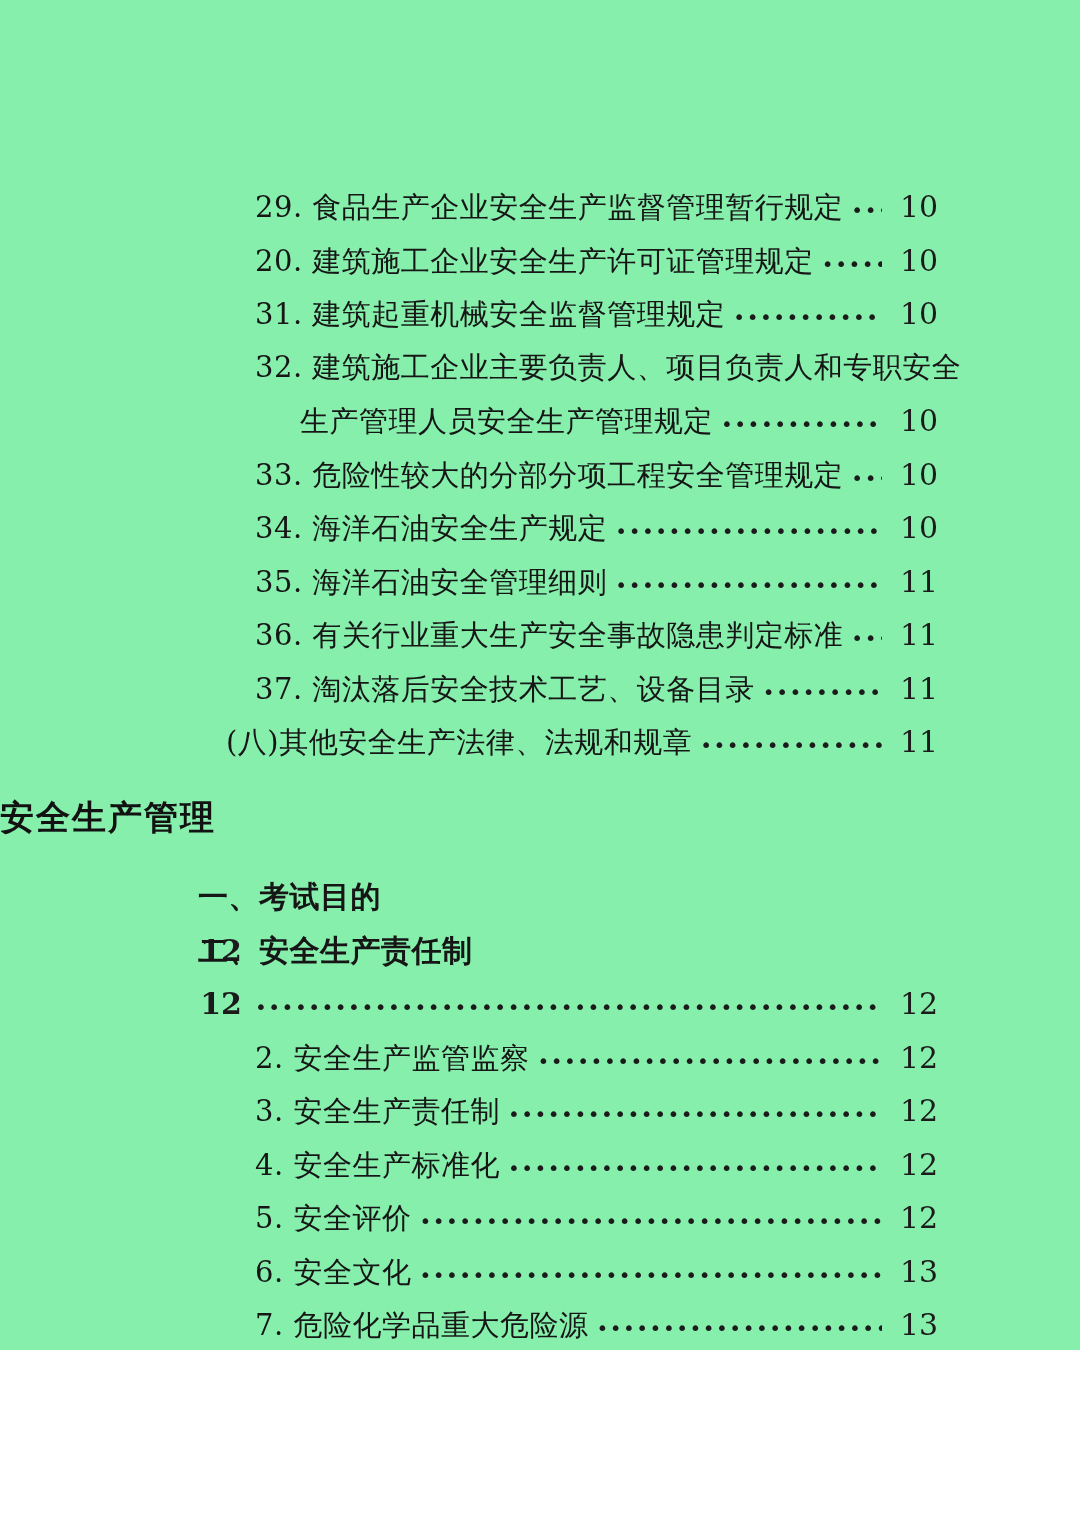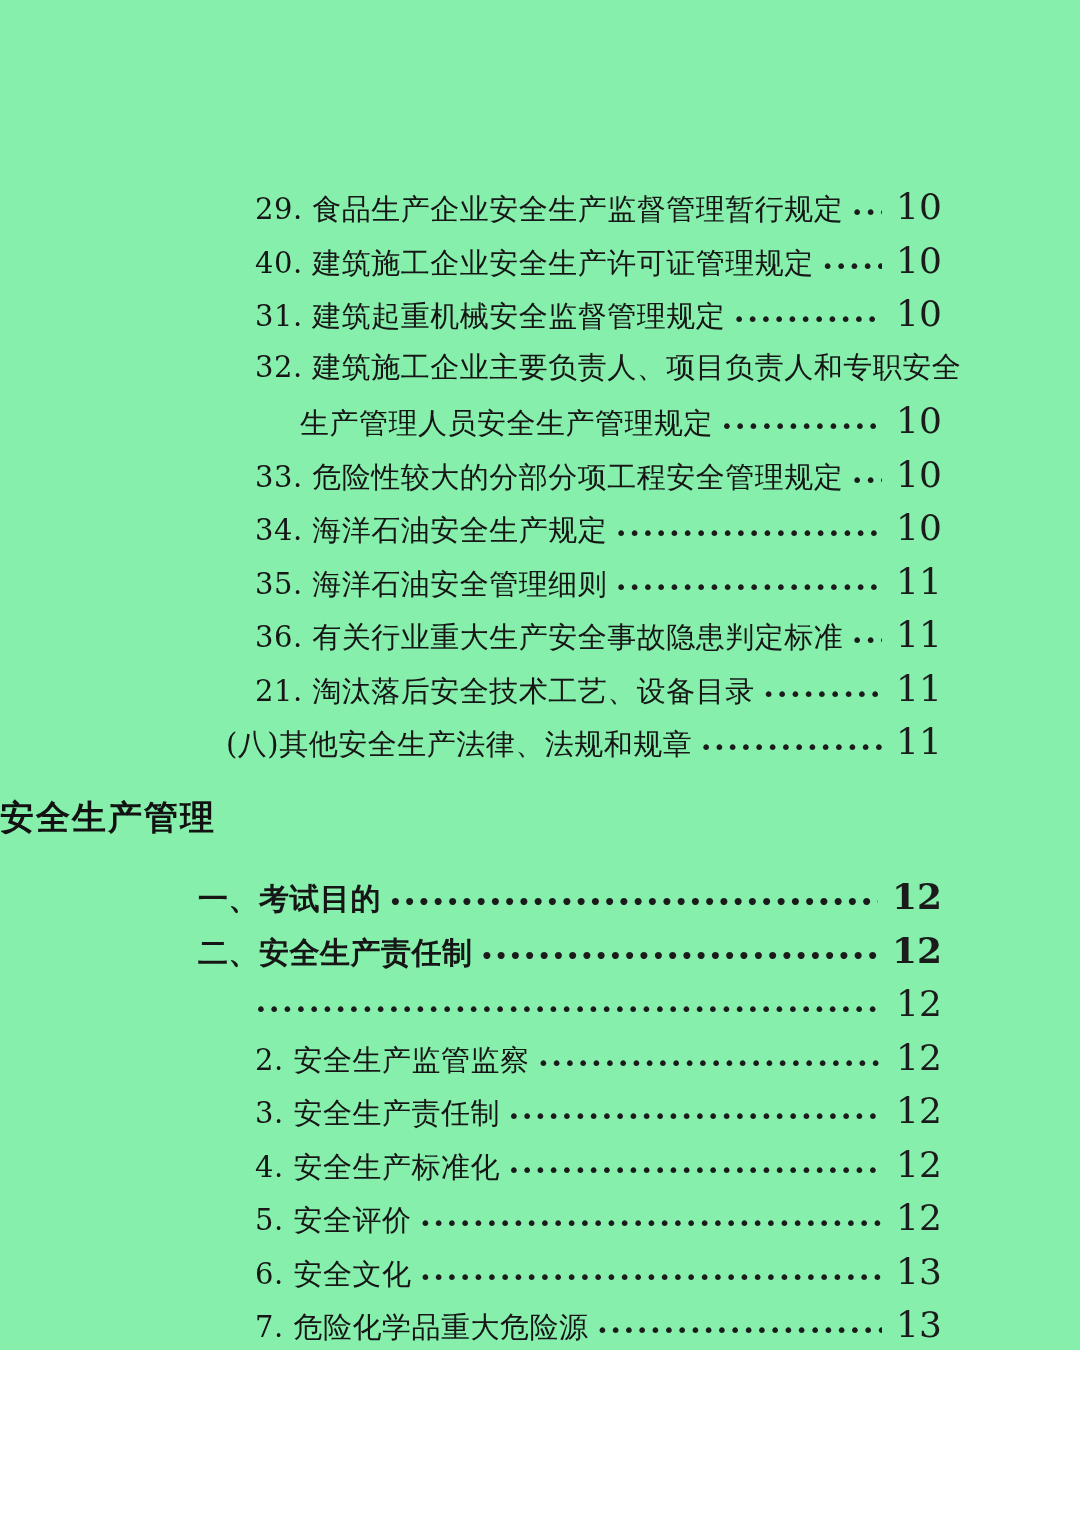--- a/index.html
+++ b/index.html
@@ -28,41 +28,42 @@
     white-space: nowrap;
   }
   .level-num   { padding-left: 255px; }
   .level-cont  { padding-left: 300px; }
   .level-paren { padding-left: 226px; }
   .level-top   {
     padding-left: 198px;
     font-family: "DejaVu Sans", "Liberation Sans", sans-serif;
     font-weight: 700;
     font-size: 30px;
+    flex-direction: column;
   }
   .toc-label {
     flex: 0 0 auto;
     margin-right: 8px;
     letter-spacing: 0.5px;
   }
   .dot-leader {
     flex: 1 1 auto;
     overflow: hidden;
     white-space: nowrap;
     font-size: 20px;
     letter-spacing: 1.5px;
     margin-right: 14px;
     color: #1b1b1b;
     font-family: "DejaVu Sans", "Liberation Sans", sans-serif;
   }
   .toc-page {
     flex: 0 0 auto;
     min-width: 46px;
-    text-align: left;
-    font-size: 36px;
+    text-align: center;
+    font-size: 30px;
     font-family: "DejaVu Serif", "Liberation Serif", serif;
     color: #1b1b1b;
   }
   .section-heading {
     position: absolute;
     left: 0;
     top: 795px;
     width: 1080px;
     height: 44px;
     line-height: 44px;
@@ -88,21 +89,21 @@
 
 <div class="page">
 
   <div id="toc-top" class="toc-block">
       <div class="toc-row level-num">
         <span class="toc-label">29. 食品生产企业安全生产监督管理暂行规定</span>
         <span class="dot-leader">••••••••••••••••••••••••••••••••••••••••••••••••••••••••••••••••••••••••••••••••••••••••••••••••••••••••••••••••••••••••</span>
         <span class="toc-page">10</span>
       </div>
       <div class="toc-row level-num">
-        <span class="toc-label">40. 建筑施工企业安全生产许可证管理规定</span>
+        <span class="toc-label">20. 建筑施工企业安全生产许可证管理规定</span>
         <span class="dot-leader">••••••••••••••••••••••••••••••••••••••••••••••••••••••••••••••••••••••••••••••••••••••••••••••••••••••••••••••••••••••••</span>
         <span class="toc-page">10</span>
       </div>
       <div class="toc-row level-num">
         <span class="toc-label">31. 建筑起重机械安全监督管理规定</span>
         <span class="dot-leader">••••••••••••••••••••••••••••••••••••••••••••••••••••••••••••••••••••••••••••••••••••••••••••••••••••••••••••••••••••••••</span>
         <span class="toc-page">10</span>
       </div>
       <div class="toc-row level-num">
         <span class="toc-label">32. 建筑施工企业主要负责人、项目负责人和专职安全</span>
@@ -126,21 +127,21 @@
         <span class="toc-label">35. 海洋石油安全管理细则</span>
         <span class="dot-leader">••••••••••••••••••••••••••••••••••••••••••••••••••••••••••••••••••••••••••••••••••••••••••••••••••••••••••••••••••••••••</span>
         <span class="toc-page">11</span>
       </div>
       <div class="toc-row level-num">
         <span class="toc-label">36. 有关行业重大生产安全事故隐患判定标准</span>
         <span class="dot-leader">••••••••••••••••••••••••••••••••••••••••••••••••••••••••••••••••••••••••••••••••••••••••••••••••••••••••••••••••••••••••</span>
         <span class="toc-page">11</span>
       </div>
       <div class="toc-row level-num">
-        <span class="toc-label">21. 淘汰落后安全技术工艺、设备目录</span>
+        <span class="toc-label">37. 淘汰落后安全技术工艺、设备目录</span>
         <span class="dot-leader">••••••••••••••••••••••••••••••••••••••••••••••••••••••••••••••••••••••••••••••••••••••••••••••••••••••••••••••••••••••••</span>
         <span class="toc-page">11</span>
       </div>
       <div class="toc-row level-paren">
         <span class="toc-label">(八)其他安全生产法律、法规和规章</span>
         <span class="dot-leader">••••••••••••••••••••••••••••••••••••••••••••••••••••••••••••••••••••••••••••••••••••••••••••••••••••••••••••••••••••••••</span>
         <span class="toc-page">11</span>
       </div>
     </div>
 

